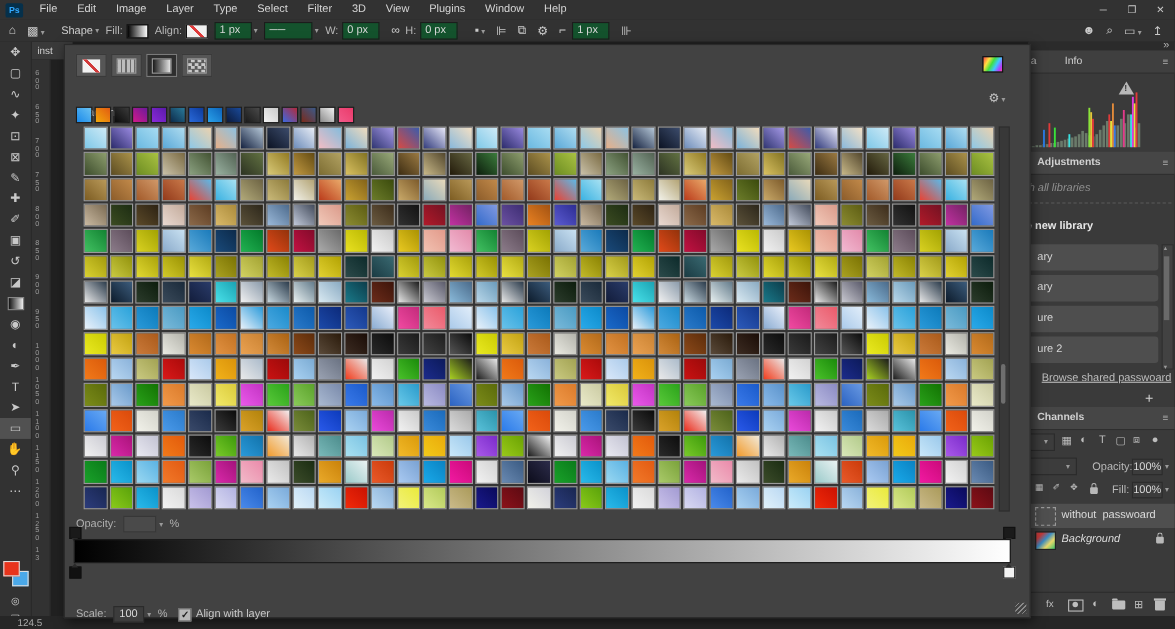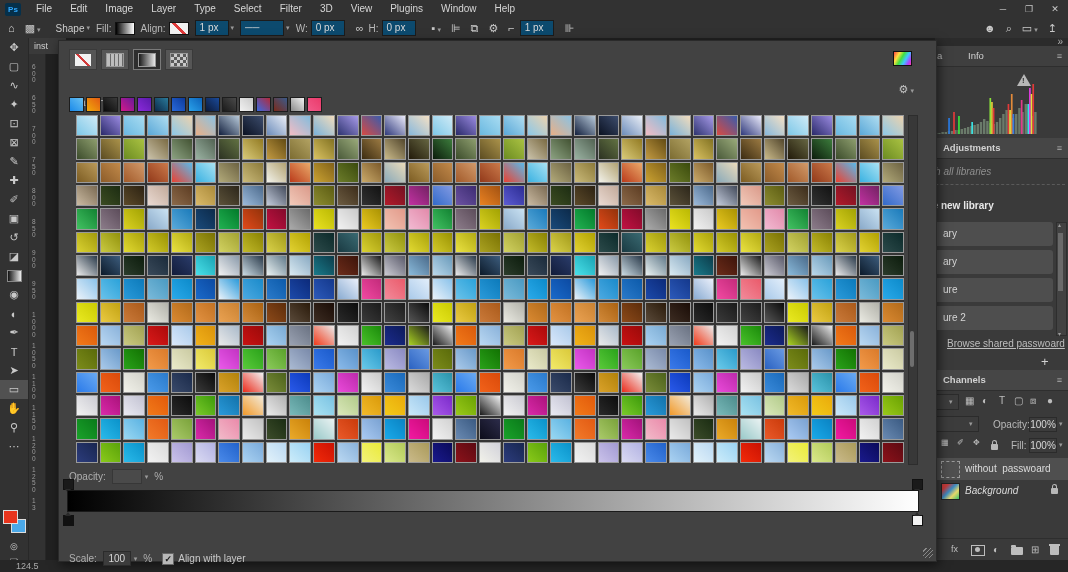--- a/index.html
+++ b/index.html
@@ -12,21 +12,21 @@
   #ps-logo{width:16px;height:13px;margin:0 6px 0 5px;background:#05304b;color:#31a8ff;
            font-size:8px;font-weight:bold;display:flex;align-items:center;justify-content:center;border-radius:2px}
   .menu-item{padding:0 9px;color:#d6d6d6;font-size:10px;line-height:18px}
   #win-controls{position:absolute;right:0;top:0;height:18px;display:flex}
   .winbtn{width:26px;height:18px;display:flex;align-items:center;justify-content:center;color:#c8c8c8;font-size:9px}
   
   #optionsbar{left:0;top:18px;width:1068px;height:20px;background:#323232;border-bottom:1px solid #1f1f1f;
               display:flex;align-items:center}
   .ob{display:flex;align-items:center;margin-right:6px}
   .ob-label{color:#b9b9b9;margin-right:3px}
-  .ob-box{background:#0c4a6e;border:1px solid #1c1c1c;color:#d8d8d8;padding:1px 4px;min-width:24px;height:12px;line-height:12px}
+  .ob-box{background:#14532d;border:1px solid #1c1c1c;color:#d8d8d8;padding:1px 4px;min-width:24px;height:12px;line-height:12px}
   .ob-ico{color:#c9c9c9;font-size:11px;margin:0 5px}
   .caret{color:#9a9a9a;font-size:7px;margin-left:2px}
   #fill-swatch{width:18px;height:11px;background:linear-gradient(to right,#000,#fff);border:1px solid #111}
   #stroke-swatch{width:18px;height:11px;background:
       linear-gradient(45deg,transparent 44%,#e03a3a 44%,#e03a3a 56%,transparent 56%),#f2f2f2;border:1px solid #111}
   #ob-right{position:absolute;right:6px;top:18px;height:20px;display:flex;align-items:center}
   
   #toolbar{left:0;top:38px;width:28px;height:522px;background:#323232;border-right:1px solid #282828}
   .tool{width:28px;height:19px;display:flex;align-items:center;justify-content:center;color:#c9c9c9;font-size:11px}
   .tool.selected{background:#515151}

